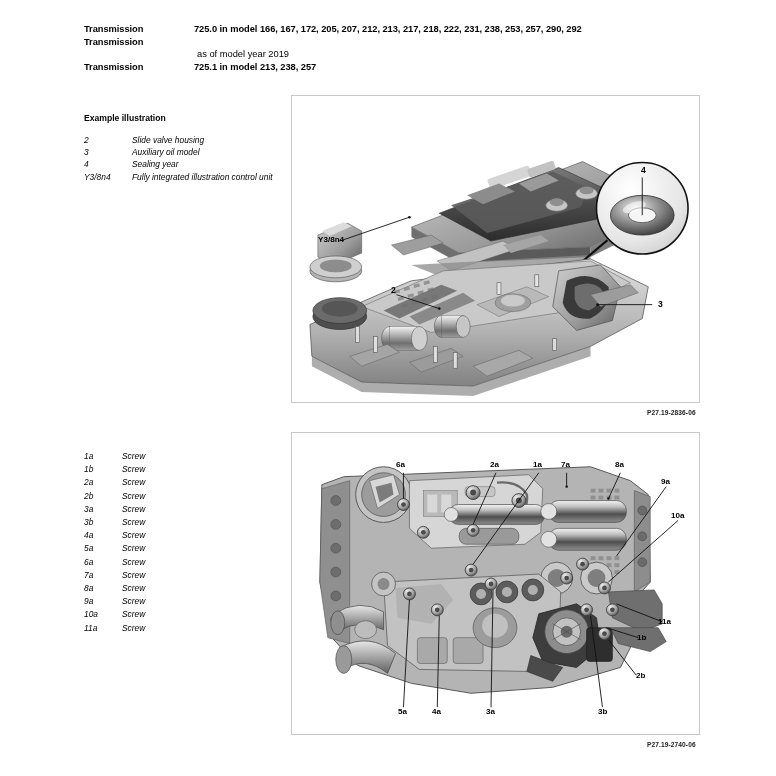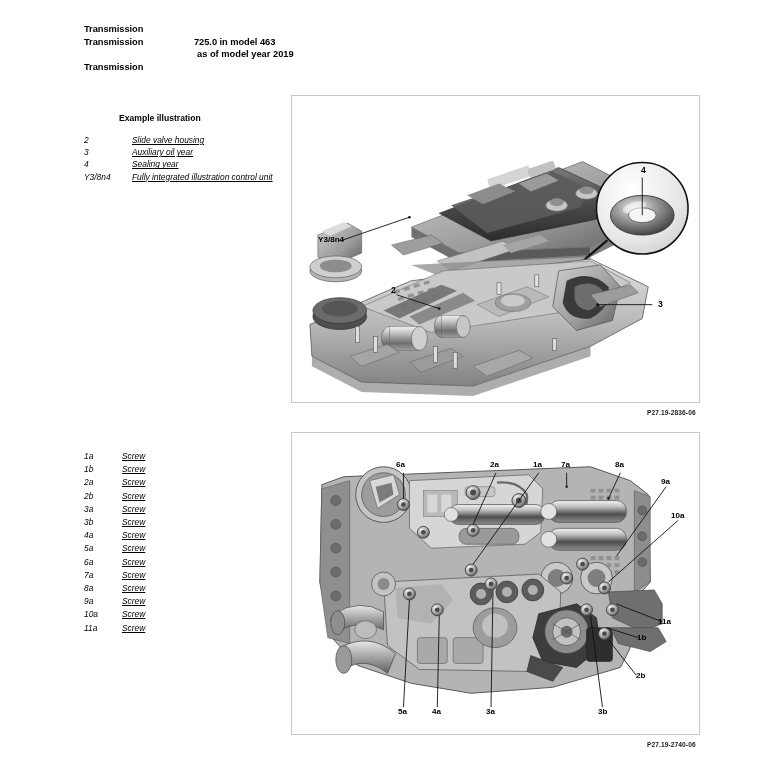--- a/index.html
+++ b/index.html
@@ -31,52 +31,50 @@
     line-height: 12.7px;
     letter-spacing: -0.05px;
   }
   .hdr-label {
     width: 110px;
     flex: 0 0 110px;
   }
   .hdr-value { flex: 1 1 auto; }
   .hdr-sub {
     font-size: 9.3px;
-    font-weight: bold;
+    font-weight: normal;
     line-height: 12.7px;
     margin-left: 113px;
   }
 
   
   #legend-top {
     position: absolute;
     left: 84px;
     top: 113px;
     width: 200px;
   }
   .legend-title {
     font-size: 8.6px;
     font-weight: bold;
     margin-bottom: 11px;
-    margin-left: 35px;
   }
   .legend-row {
     display: flex;
     align-items: flex-start;
     font-size: 8.4px;
     font-style: italic;
     line-height: 12.2px;
   }
   .legend-key {
     width: 48px;
     flex: 0 0 48px;
   }
   .legend-desc {
     flex: 1 1 auto;
-    text-decoration: underline;
   }
 
   #legend-bottom {
     position: absolute;
     left: 84px;
     top: 450px;
     width: 180px;
   }
   #legend-bottom .legend-row {
     line-height: 13.2px;
@@ -124,40 +122,41 @@
     width: 100%; height: 100%;
     pointer-events: none;
   }
 </style>
 </head>
 <body>
 
 <div id="header-block">
   <div class="hdr-row">
     <span class="hdr-label">Transmission</span>
+    <span class="hdr-value">725.0 in model 166, 167, 172, 205, 207, 212, 213, 217, 218, 222, 231, 238, 253, 257, 290, 292</span>
   </div>
   <div class="hdr-row">
     <span class="hdr-label">Transmission</span>
-    <span class="hdr-value">725.0 in model 463</span>
   </div>
   <div class="hdr-sub">as of model year 2019</div>
   <div class="hdr-row">
     <span class="hdr-label">Transmission</span>
+    <span class="hdr-value">725.1 in model 213, 238, 257</span>
   </div>
 </div>
 
 <div id="legend-top">
   <div class="legend-title">Example illustration</div>
   <div class="legend-row">
     <span class="legend-key">2</span>
     <span class="legend-desc">Slide valve housing</span>
   </div>
   <div class="legend-row">
     <span class="legend-key">3</span>
-    <span class="legend-desc">Auxiliary oil year</span>
+    <span class="legend-desc">Auxiliary oil model</span>
   </div>
   <div class="legend-row">
     <span class="legend-key">4</span>
     <span class="legend-desc">Sealing year</span>
   </div>
   <div class="legend-row">
     <span class="legend-key">Y3/8n4</span>
     <span class="legend-desc">Fully integrated illustration control unit</span>
   </div>
 </div>

